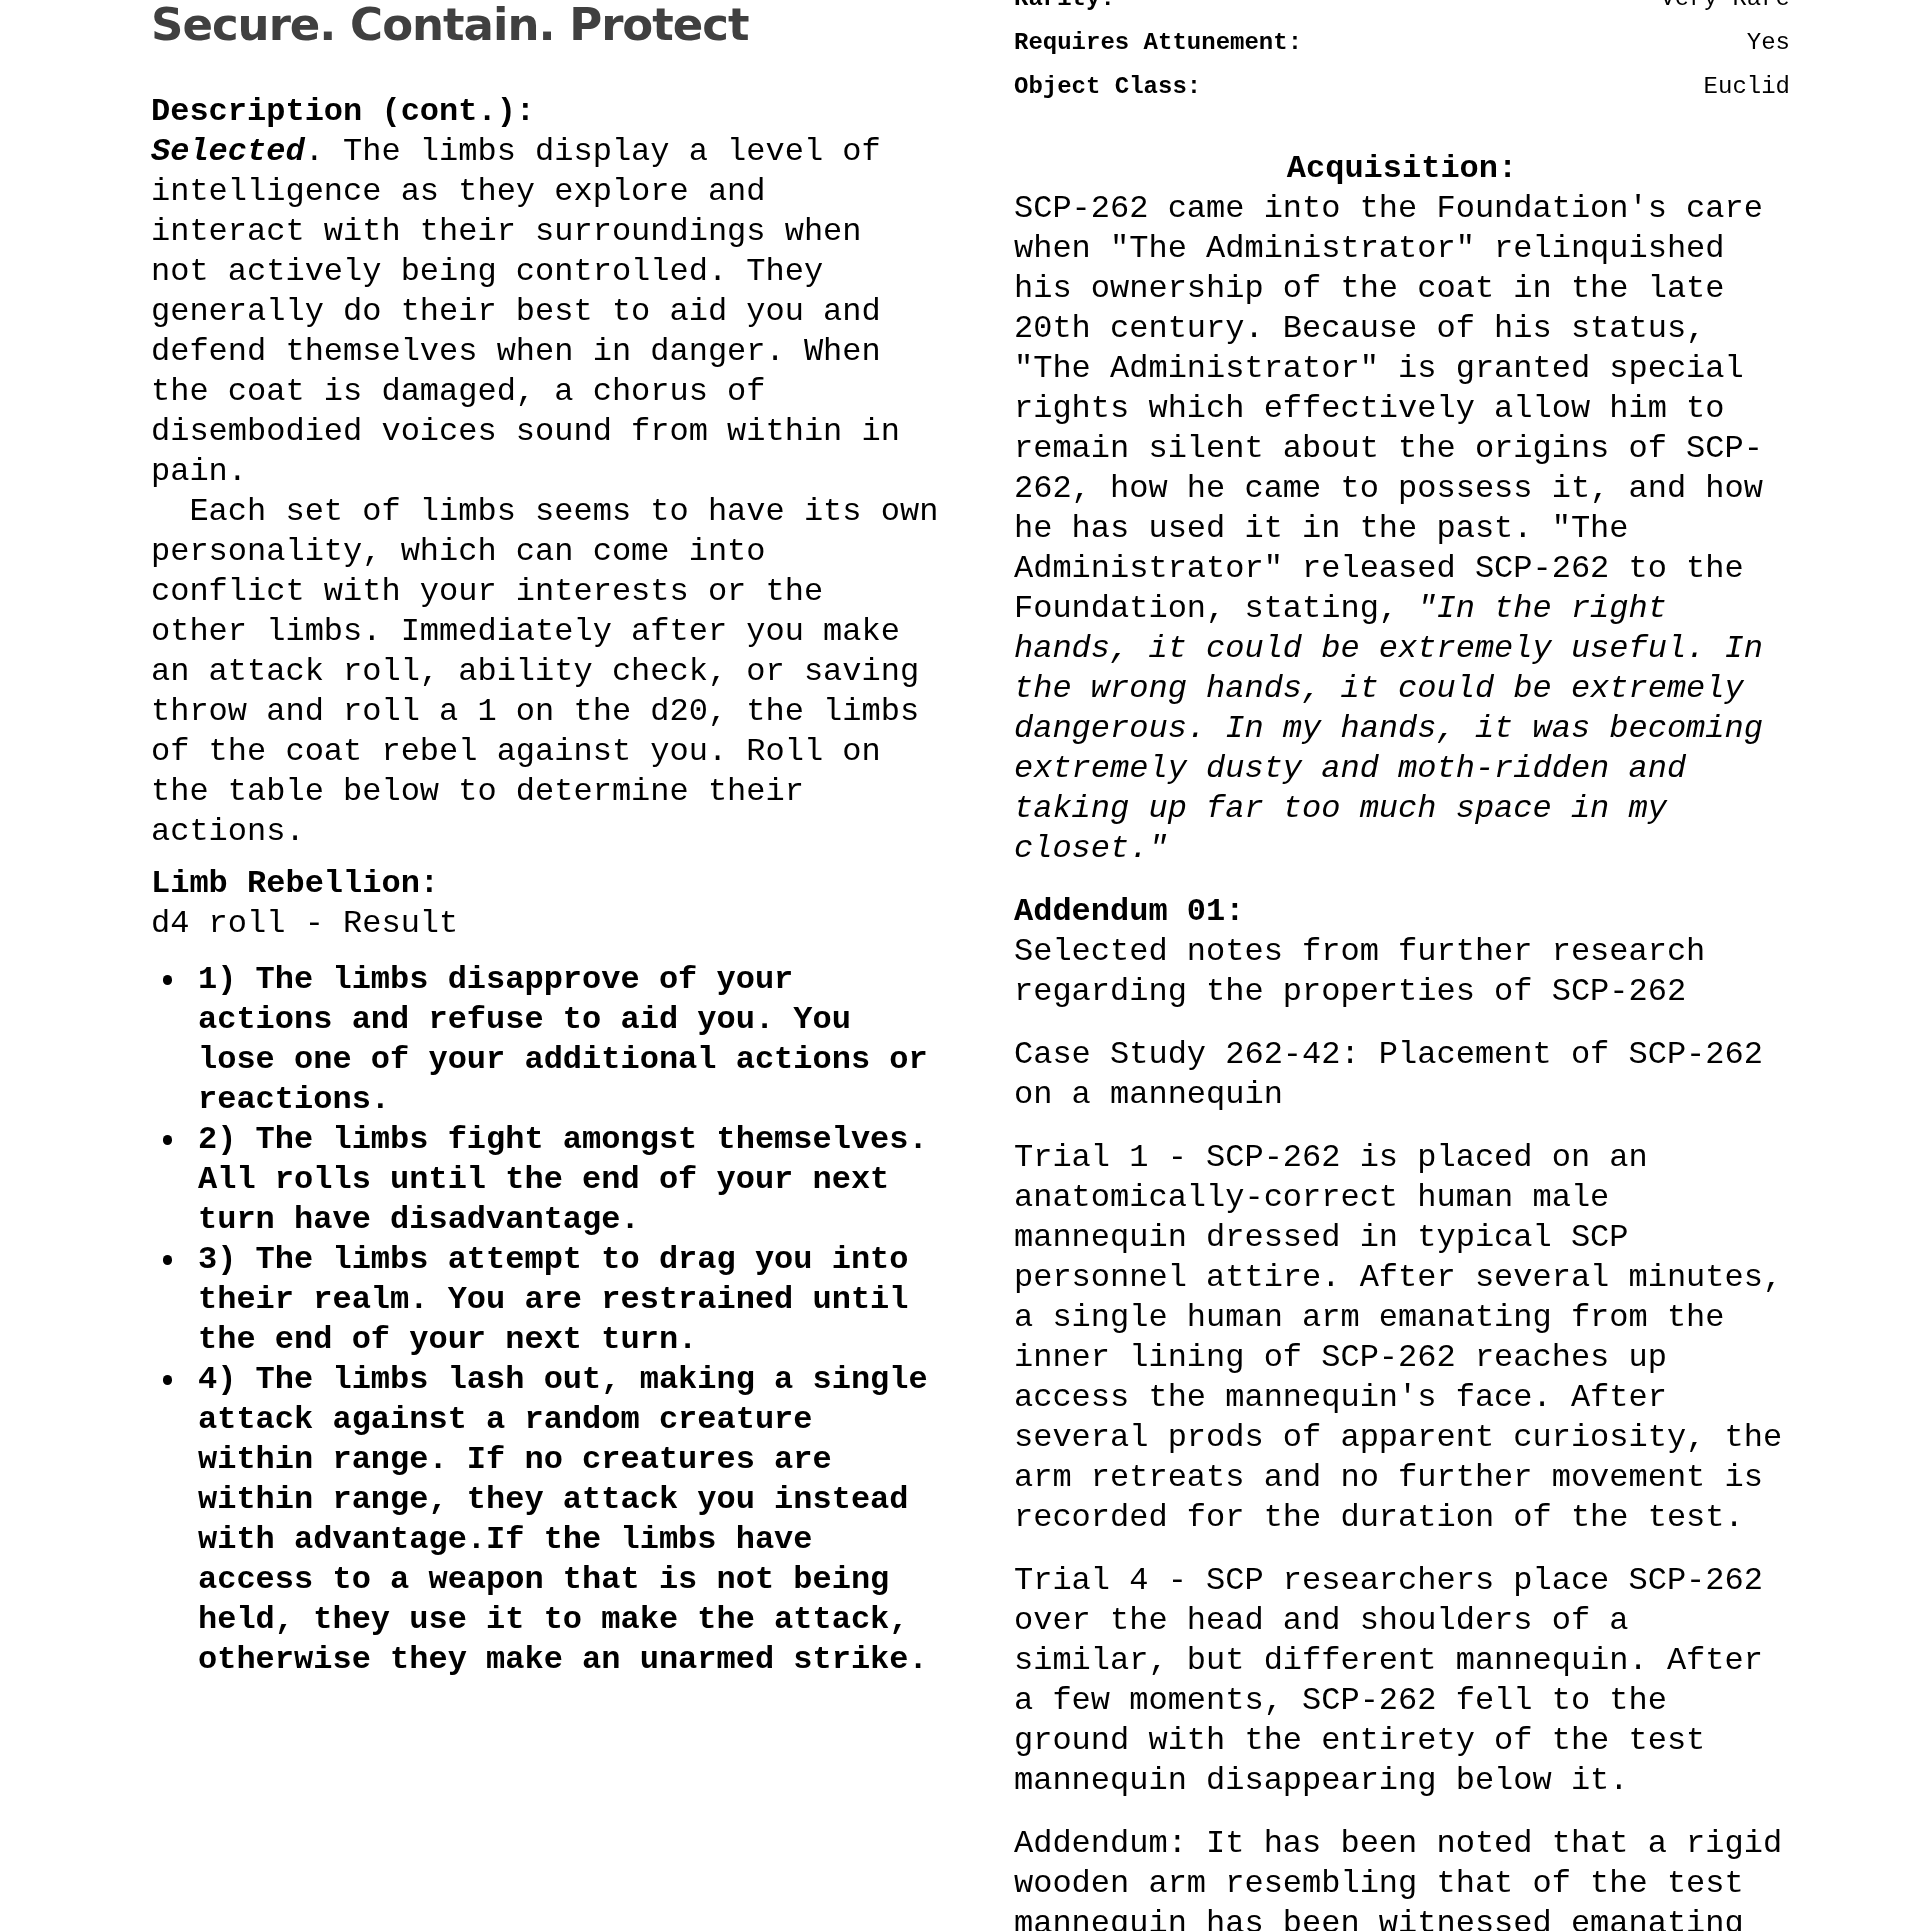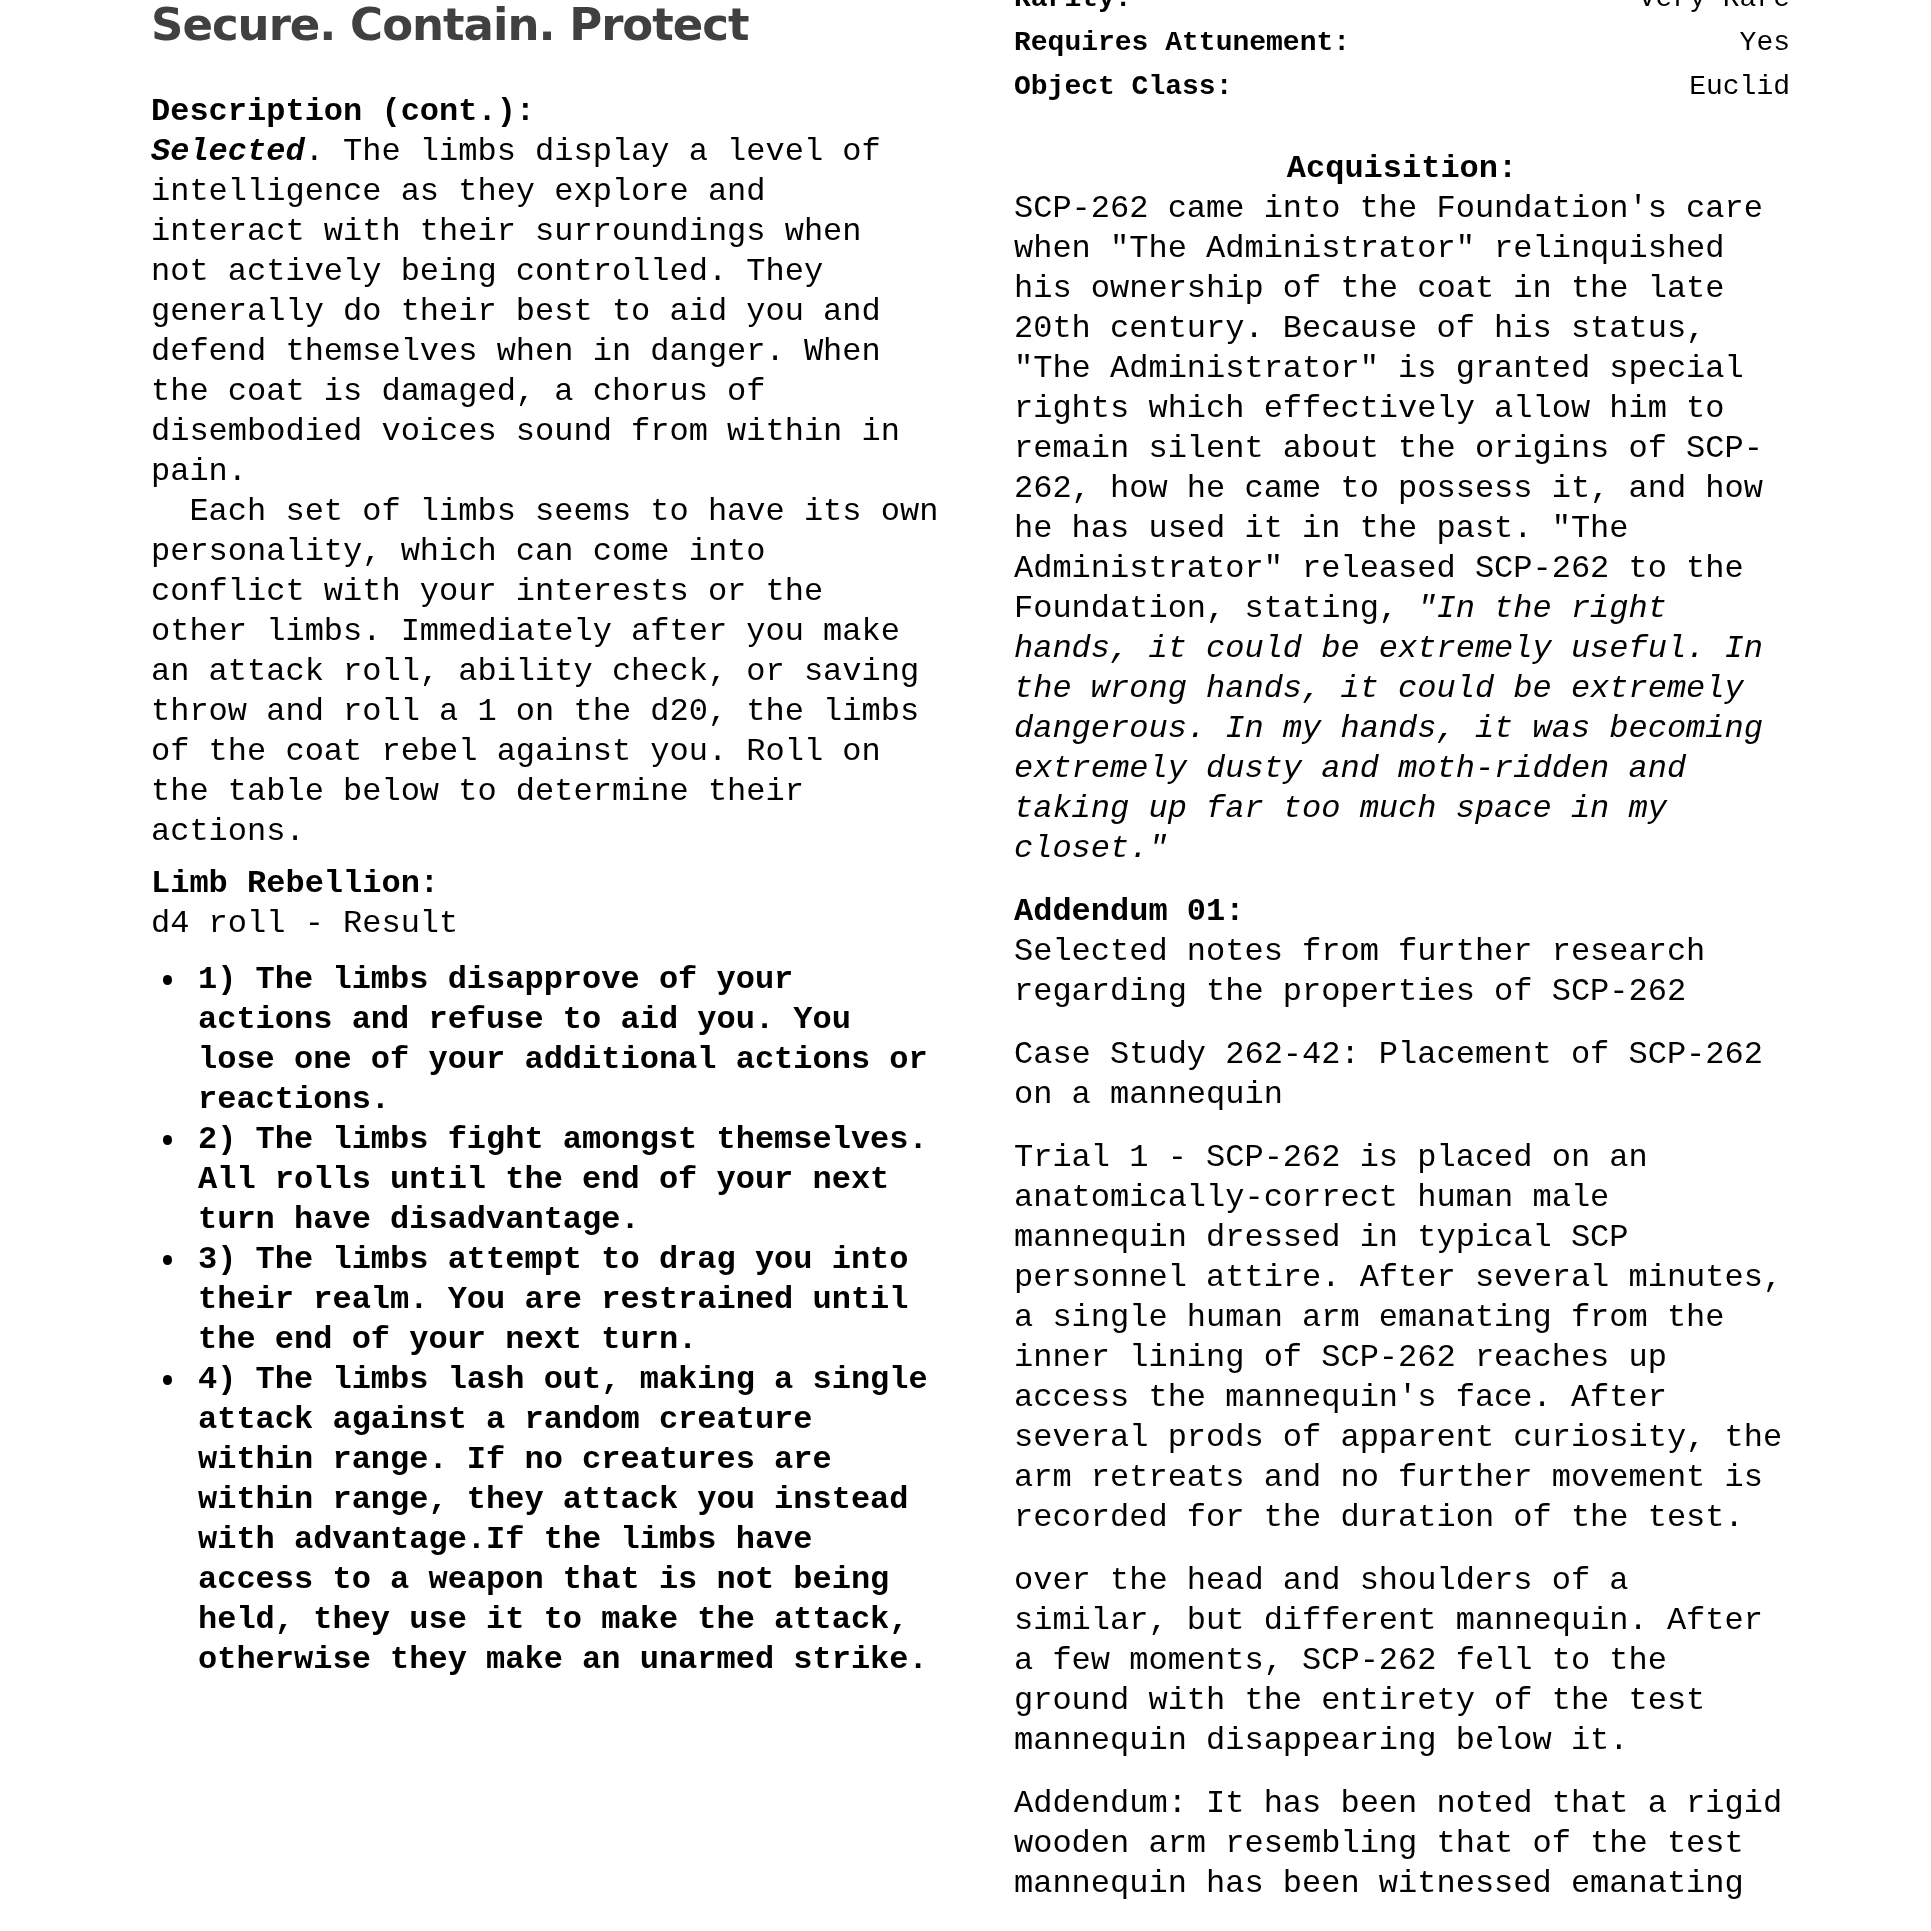--- a/index.html
+++ b/index.html
@@ -29,21 +29,21 @@
     font-size: 32px;
     line-height: 40px;
     white-space: pre;
   }
   .heading { font-weight: bold; }
   .seg-i  { font-style: italic; }
   .seg-bi { font-weight: bold; font-style: italic; }
 
   .stats .stat-row {
     display: flex; justify-content: space-between;
-    font-size: 28px; line-height: 44px; white-space: pre; align-items: flex-end;
+    font-size: 24px; line-height: 44px; white-space: pre; align-items: flex-end;
   }
   .stat-label { font-weight: bold; }
   .stat-value { font-weight: normal; }
 
   .bullets .bullet-item { position: relative; padding-left: 47px; font-weight: bold; }
   .bullets .bullet-item .dot {
     position: absolute; left: 11.6px; top: 15.4px;
     width: 9.7px; height: 9.7px; border-radius: 50%;
     background: #000000;
   }
@@ -157,20 +157,21 @@
           <div class="line"><span>mannequin dressed in typical SCP</span></div>
           <div class="line"><span>personnel attire. After several minutes,</span></div>
           <div class="line"><span>a single human arm emanating from the</span></div>
           <div class="line"><span>inner lining of SCP-262 reaches up</span></div>
           <div class="line"><span>access the mannequin's face. After</span></div>
           <div class="line"><span>several prods of apparent curiosity, the</span></div>
           <div class="line"><span>arm retreats and no further movement is</span></div>
           <div class="line"><span>recorded for the duration of the test.</span></div>
         </div>
         <div style="margin-top: 23px;">
+          <div class="line"><span>Trial 4 - SCP researchers place SCP-262</span></div>
           <div class="line"><span>over the head and shoulders of a</span></div>
           <div class="line"><span>similar, but different mannequin. After</span></div>
           <div class="line"><span>a few moments, SCP-262 fell to the</span></div>
           <div class="line"><span>ground with the entirety of the test</span></div>
           <div class="line"><span>mannequin disappearing below it.</span></div>
         </div>
         <div style="margin-top: 23px;">
           <div class="line"><span>Addendum: It has been noted that a rigid</span></div>
           <div class="line"><span>wooden arm resembling that of the test</span></div>
           <div class="line"><span>mannequin has been witnessed emanating</span></div>

